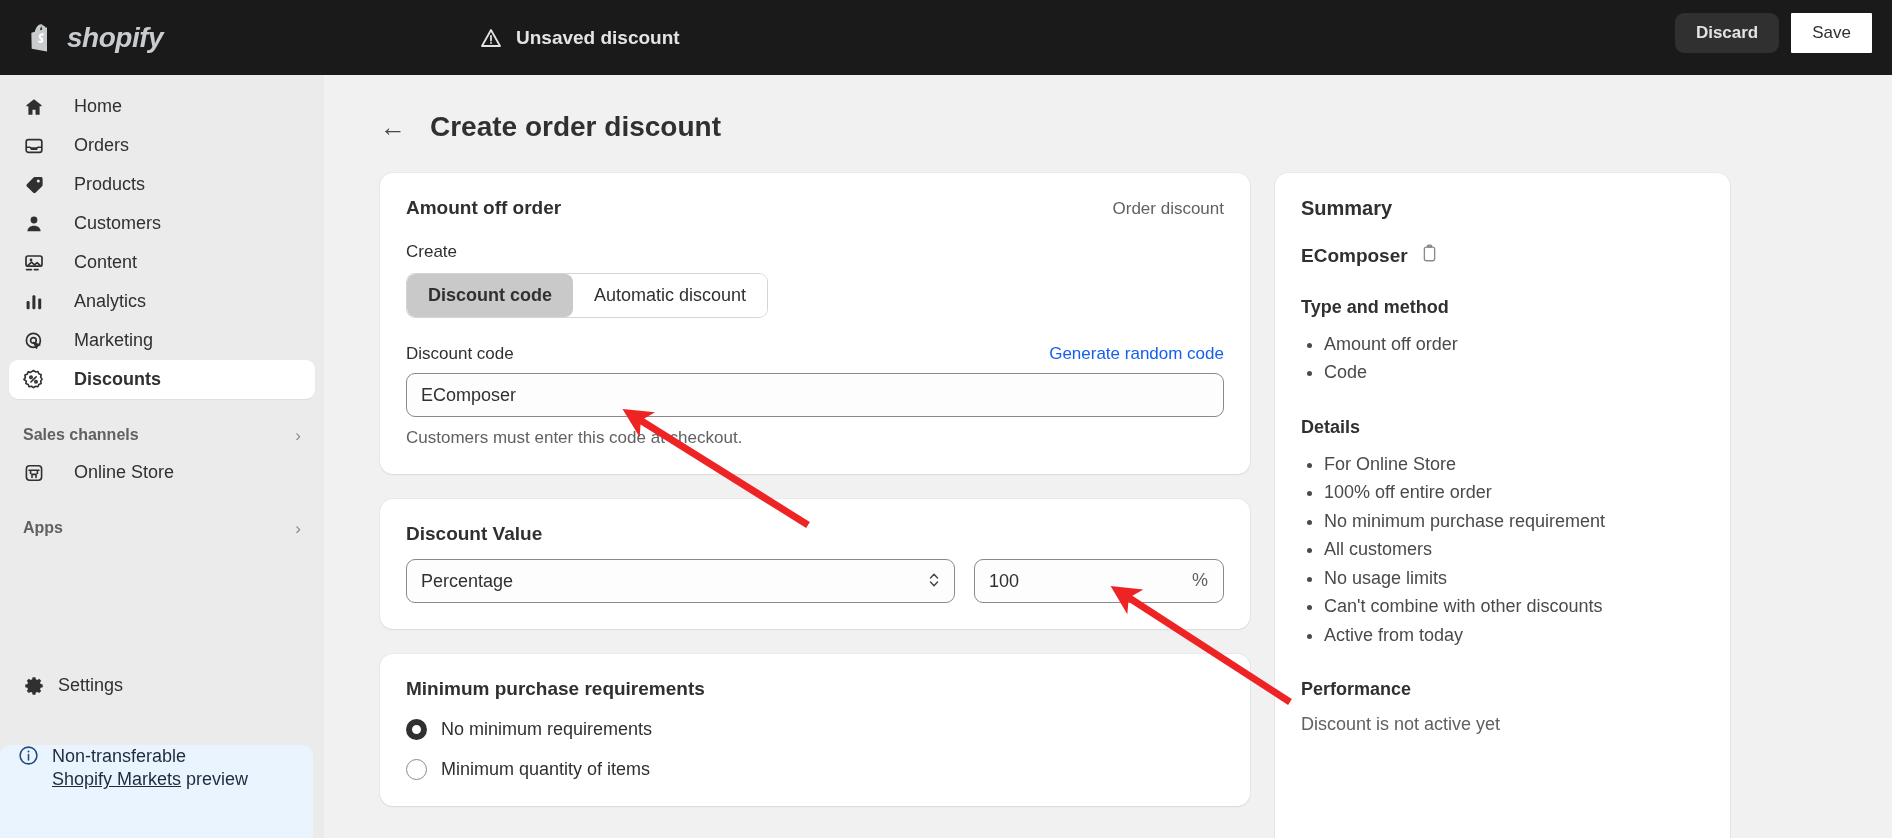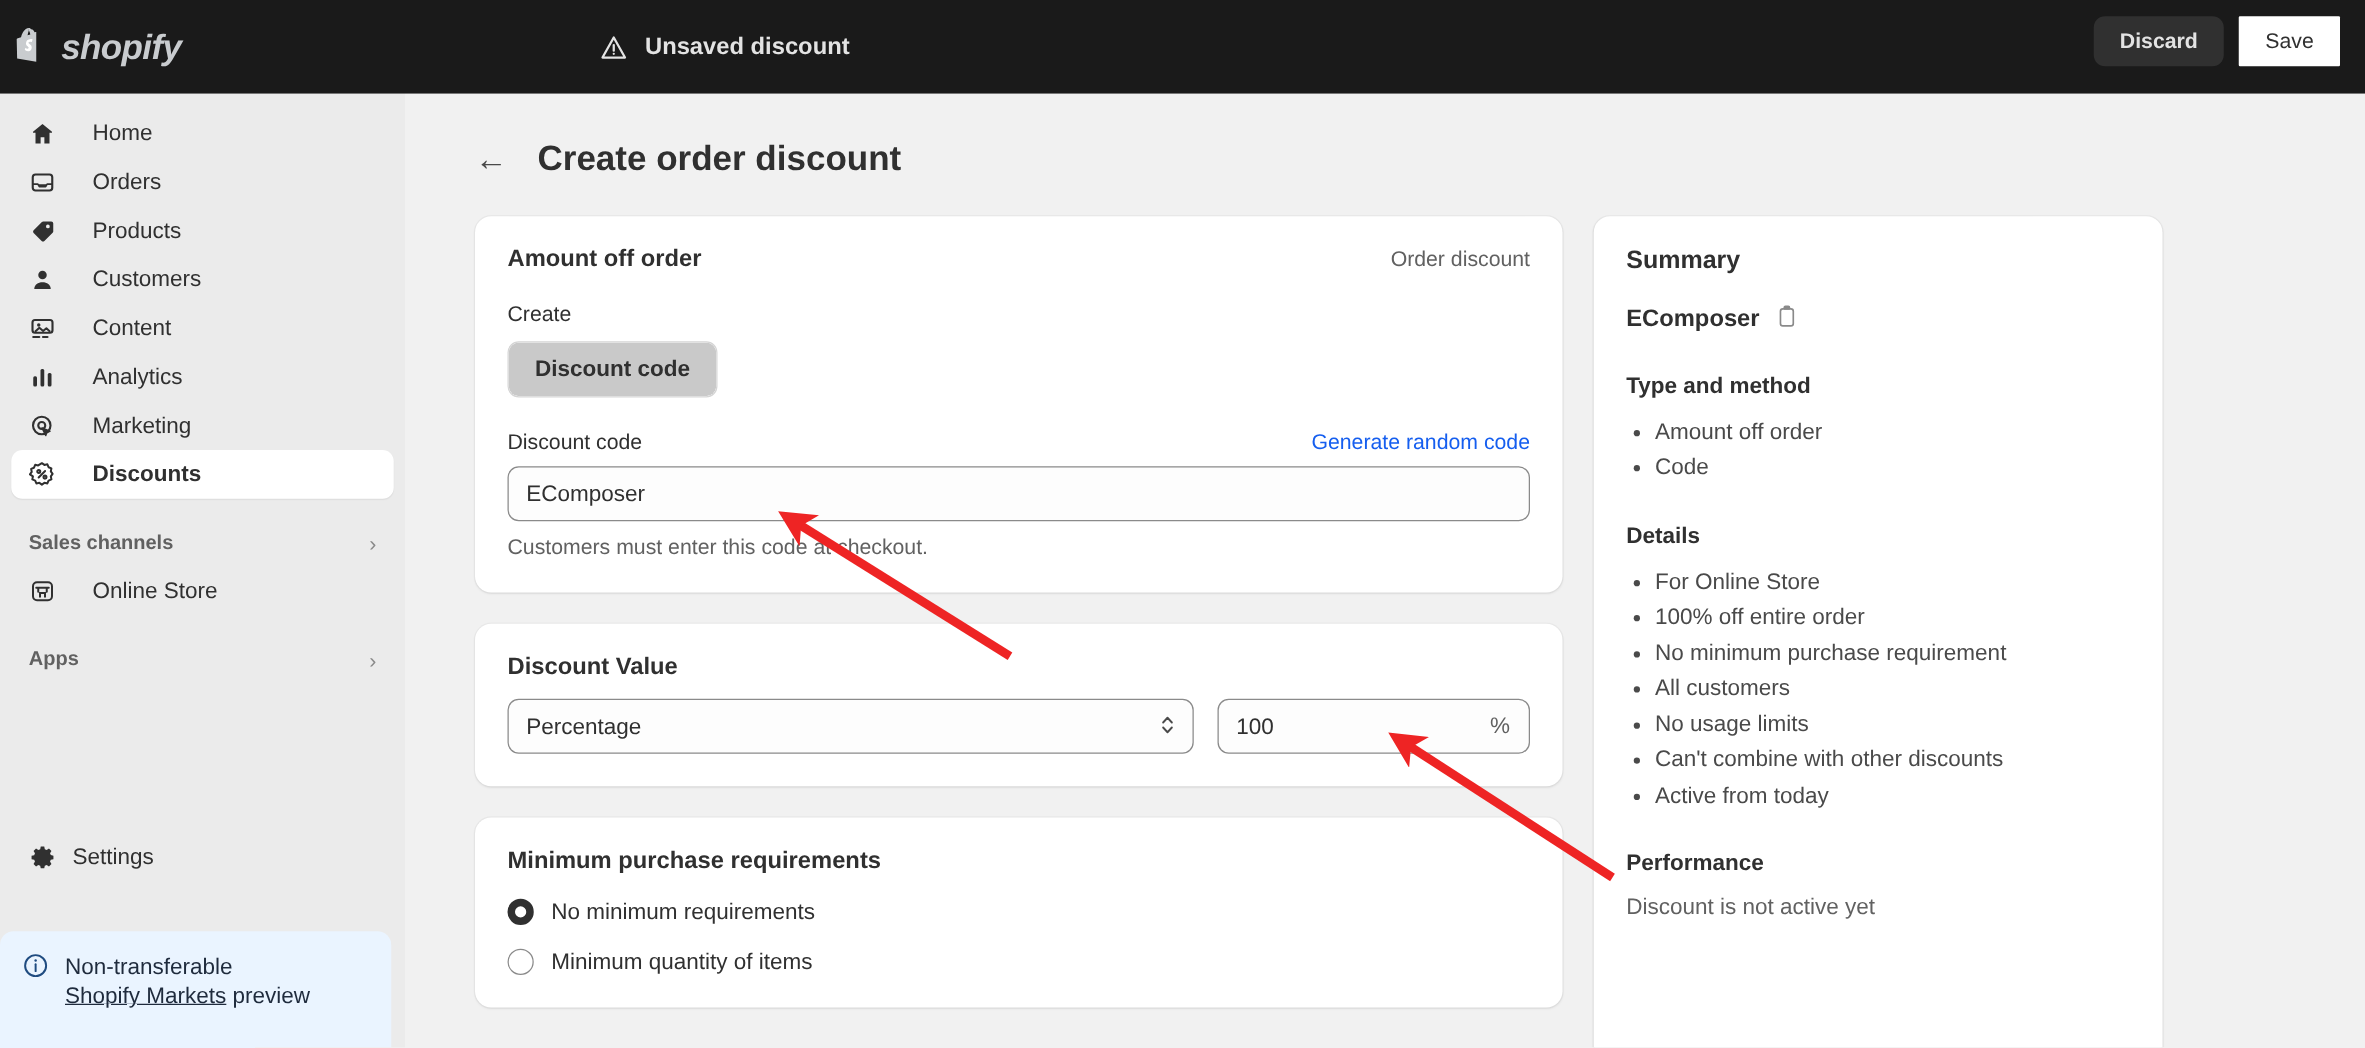--- a/index.html
+++ b/index.html
@@ -10,21 +10,21 @@
     overflow: hidden;
   }
   .app { position: relative; width: 1892px; height: 838px; }
 
   
   .topbar {
     position: absolute; top: 0; left: 0; width: 1892px; height: 75px;
     background: #1a1a1a;
     display: flex; align-items: center;
   }
-  .logo-wrap { display: flex; align-items: flex-start; gap: 9px; padding-left: 12px; width: 324px; }
+  .logo-wrap { display: flex; align-items: flex-end; gap: 9px; padding-left: 30px; width: 324px; }
   .logo-mark { width: 28px; height: 30px; display:block; }
   .logo-word { font-size: 28px; font-weight: 700; font-style: italic; color: #c9cccf; letter-spacing: -0.5px; }
   .unsaved {
     display: flex; align-items: center; gap: 13px;
     margin-left: 155px;
   }
   .unsaved-icon { width: 24px; height: 24px; display:block; }
   .unsaved-text { color: #e3e3e3; font-size: 19px; font-weight: 700; }
   .top-actions { position: absolute; right: 20px; top: 13px; display: flex; gap: 12px; align-items: center; }
   .btn-discard {
@@ -67,21 +67,21 @@
   .sidebar-gap { height: 18px; }
 
   .settings-row {
     position: absolute; bottom: 133px; left: 0; width: 324px;
     display: flex; align-items: center; gap: 14px;
     height: 39px; margin: 0 9px; padding-left: 14px; cursor: pointer;
   }
   .markets-banner {
     position: absolute; bottom: 0; left: 0; width: 313px; min-height: 93px;
     background: #eaf4ff; border-radius: 11px 11px 0 0;
-    padding: 17px 16px 14px 18px;
+    padding: 0 16px 14px 18px;
     display: flex; gap: 13px; align-items: flex-start;
   }
   .markets-text { font-size: 18px; color: #1f2b3d; line-height: 1.3; }
   .markets-link { text-decoration: underline; cursor: pointer; }
 
   
   .main {
     position: absolute; top: 75px; left: 324px; width: 1568px; height: 763px;
     background: #f1f1f1; overflow: hidden;
   }
@@ -361,20 +361,21 @@
         <div class="card">
           <div class="card-head">
             <span class="card-title">Amount off order</span>
             <span class="card-side-label">Order discount</span>
           </div>
 
           <div class="field-label">Create</div>
 
           <div class="segmented">
             <button class="seg selected">Discount code</button>
+            <button class="seg">Automatic discount</button>
           </div>
 
           <div class="label-row">
             <span class="field-label" style="margin-top:0">Discount code</span>
             <span class="link-blue">Generate random code</span>
           </div>
 
           <input class="text-input" type="text" value="EComposer" style="">
 
           <div class="help-text">Customers must enter this code at checkout.</div>

